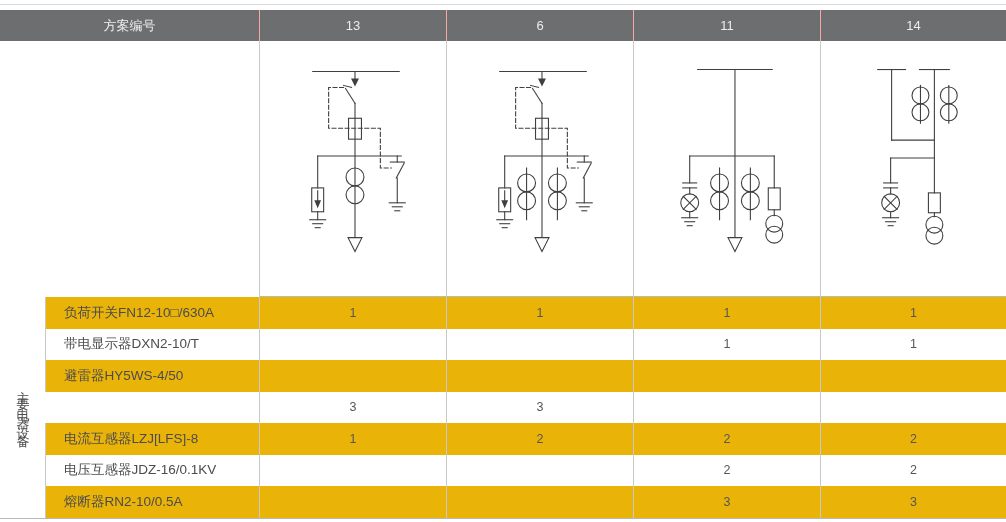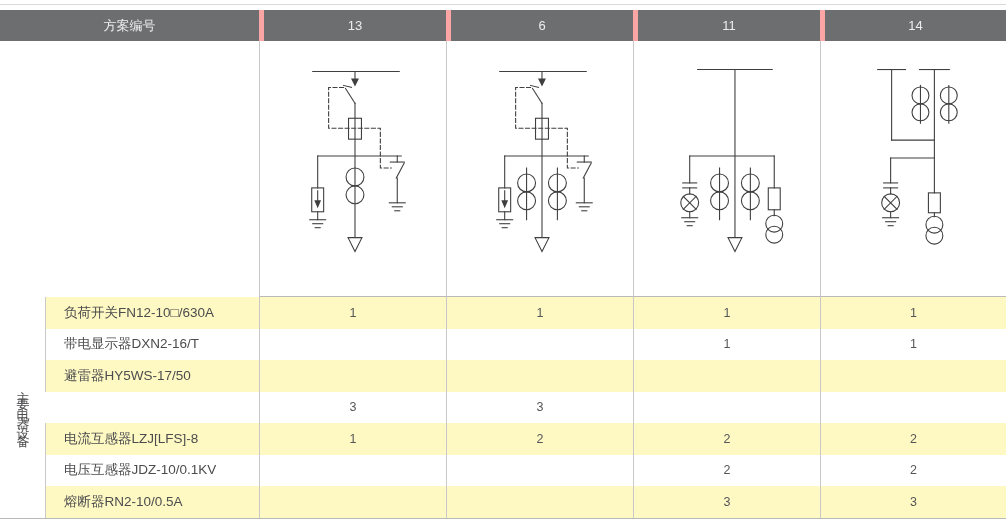--- a/index.html
+++ b/index.html
@@ -11,21 +11,21 @@
   .tbl {
     display:grid;
     grid-template-columns:45px 214px 187px 187px 187px 186px;
     grid-template-rows:31px 256px repeat(7,31.5px);
     border-bottom:1px solid #b9b9b9;
   }
   .hcell {
     background:#6d6e70; color:#ededee; font-size:13px;
     display:flex; align-items:center; justify-content:center;
   }
-  .hcell.scheme { border-left:5px solid #fca5a5; }
+  .hcell.scheme { border-left:1px solid #fca5a5; }
   .diag-label-cell {
     display:flex; align-items:center; justify-content:center;
     font-size:13.5px; color:#4c4c4e; border-bottom:1px solid #b9b9b9; background:#fff;
   }
   .diag-cell {
     border-left:1px solid #c9c9c9; border-bottom:1px solid #b9b9b9;
     display:flex; align-items:flex-start; justify-content:center; background:#fff;
   }
   .group-cell { display:flex; align-items:center; justify-content:center; background:#fff; }
   .group-label {
@@ -33,21 +33,21 @@
     font-size:13px; color:#4c4c4e;
   }
   .name-cell {
     border-left:1px solid #c9c9c9; display:flex; align-items:center;
     padding-left:18px; font-size:13.5px; color:#4c4c4e; box-sizing:border-box;
   }
   .val-cell {
     border-left:1px solid #c9c9c9; display:flex; align-items:center; justify-content:center;
     font-size:12.5px; color:#565658;
   }
-  .stripe { background:#fef9c3; }
+  .stripe { background:#eab308; }
   svg.diag { stroke:#3f3f41; fill:none; stroke-width:1.1; stroke-linecap:square; }
   svg.diag .fill { fill:#3f3f41; stroke:none; }
   svg.diag .dash { stroke-dasharray:4 2.6; fill:none; }
   svg.diag .open { fill:#ffffff; }
 </style>
 </head>
 <body>
 
 <div class="page">
   <div class="top-rule"></div>
@@ -195,44 +195,44 @@
     <div class="group-cell" style="grid-area:3/1/10/2">
       <div class="group-label">主要电器设备</div>
     </div>
 
     <div class="name-cell stripe" style="grid-area:3/2">负荷开关FN12-10□/630A</div>
     <div class="val-cell stripe" style="grid-area:3/3">1</div>
     <div class="val-cell stripe" style="grid-area:3/4">1</div>
     <div class="val-cell stripe" style="grid-area:3/5">1</div>
     <div class="val-cell stripe" style="grid-area:3/6">1</div>
 
-    <div class="name-cell" style="grid-area:4/2">带电显示器DXN2-16/T</div>
+    <div class="name-cell" style="grid-area:4/2">带电显示器DXN2-10/T</div>
     <div class="val-cell" style="grid-area:4/3"></div>
     <div class="val-cell" style="grid-area:4/4"></div>
     <div class="val-cell" style="grid-area:4/5">1</div>
     <div class="val-cell" style="grid-area:4/6">1</div>
 
-    <div class="name-cell stripe" style="grid-area:5/2">避雷器HY5WS-17/50</div>
+    <div class="name-cell stripe" style="grid-area:5/2">避雷器HY5WS-4/50</div>
     <div class="val-cell stripe" style="grid-area:5/3"></div>
     <div class="val-cell stripe" style="grid-area:5/4"></div>
     <div class="val-cell stripe" style="grid-area:5/5"></div>
     <div class="val-cell stripe" style="grid-area:5/6"></div>
 
     <div class="val-cell" style="grid-area:6/3">3</div>
     <div class="val-cell" style="grid-area:6/4">3</div>
     <div class="val-cell" style="grid-area:6/5"></div>
     <div class="val-cell" style="grid-area:6/6"></div>
 
     <div class="name-cell stripe" style="grid-area:7/2">电流互感器LZJ[LFS]-8</div>
     <div class="val-cell stripe" style="grid-area:7/3">1</div>
     <div class="val-cell stripe" style="grid-area:7/4">2</div>
     <div class="val-cell stripe" style="grid-area:7/5">2</div>
     <div class="val-cell stripe" style="grid-area:7/6">2</div>
 
-    <div class="name-cell" style="grid-area:8/2">电压互感器JDZ-10/0.1KV</div>
+    <div class="name-cell" style="grid-area:8/2">电压互感器JDZ-16/0.1KV</div>
     <div class="val-cell" style="grid-area:8/3"></div>
     <div class="val-cell" style="grid-area:8/4"></div>
     <div class="val-cell" style="grid-area:8/5">2</div>
     <div class="val-cell" style="grid-area:8/6">2</div>
 
     <div class="name-cell stripe" style="grid-area:9/2">熔断器RN2-10/0.5A</div>
     <div class="val-cell stripe" style="grid-area:9/3"></div>
     <div class="val-cell stripe" style="grid-area:9/4"></div>
     <div class="val-cell stripe" style="grid-area:9/5">3</div>
     <div class="val-cell stripe" style="grid-area:9/6">3</div>

